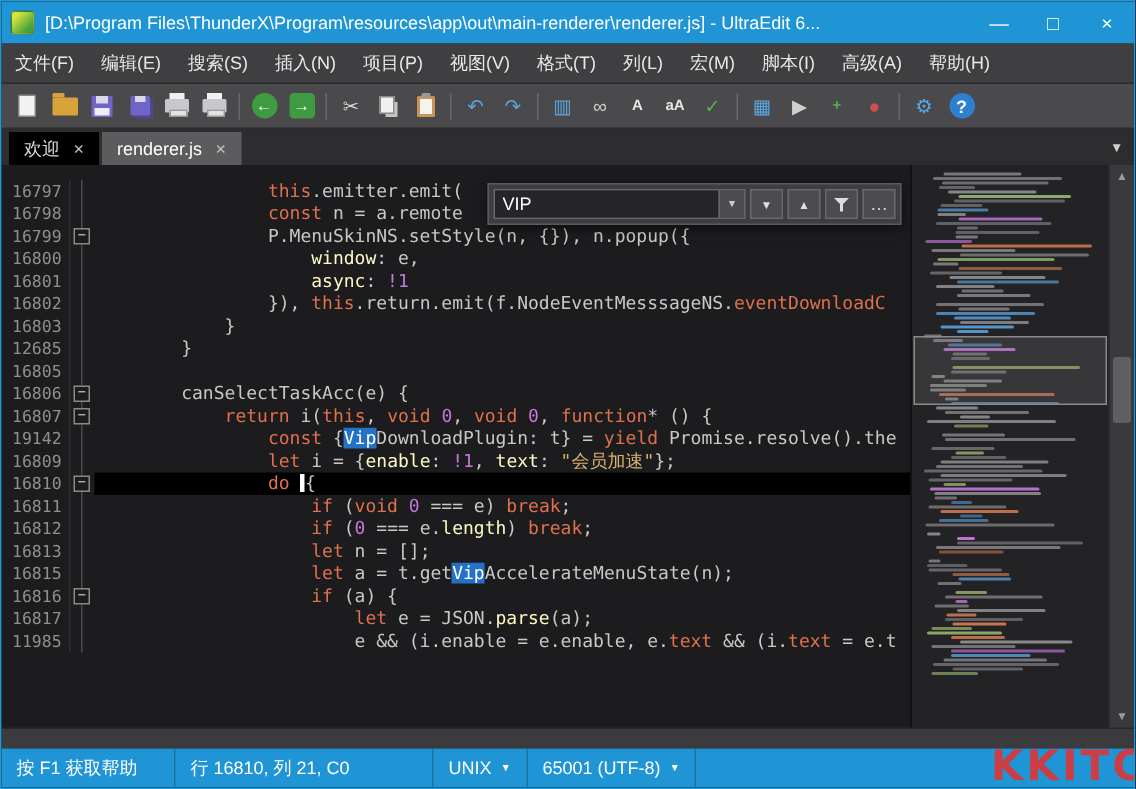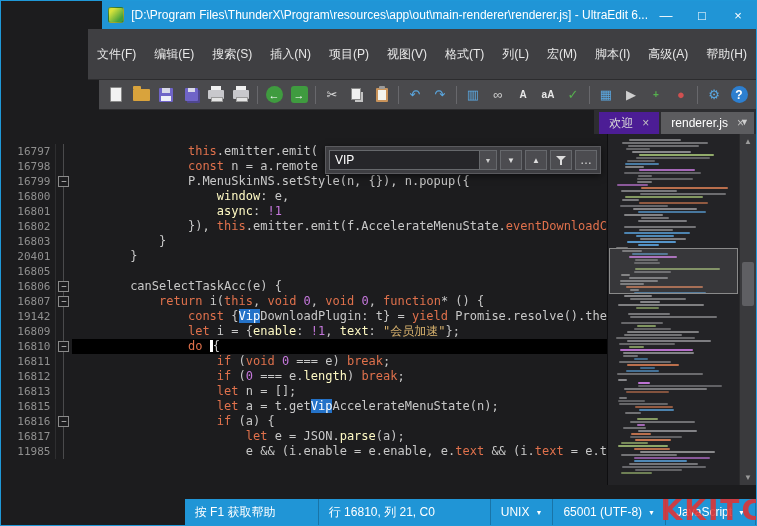--- a/index.html
+++ b/index.html
@@ -1,32 +1,32 @@
 <!DOCTYPE html>
 <html><head>
 <meta charset="utf-8">
 <style>
   * { margin:0; padding:0; box-sizing:border-box; }
   html,body { background:#15151a; }
   body { font-family:"Liberation Sans", sans-serif; }
   #win { width:757px; height:526px; position:relative; background:#1c1c1e; border:1px solid #1f98d8;
-         display:flex; flex-direction:column; overflow:hidden;align-items:flex-end; }
+         display:flex; flex-direction:column; overflow:hidden; }
 
   
   .titlebar { flex:0 0 28px; background:#2095d6; display:flex; align-items:center; color:#fff;
               font-size:12px; padding-left:6px; }
   .app-logo { width:16px; height:16px; border-radius:3px; margin-right:7px; flex:0 0 16px;
               background:linear-gradient(135deg,#d7e33b 20%,#44a13c 80%); border:1px solid rgba(0,0,0,.25); }
   .title-text { flex:1; white-space:nowrap; overflow:hidden; }
   .win-btn { width:36px; height:28px; display:flex; align-items:center; justify-content:center; font-size:13px; color:#fff; }
 
   
   .menubar { flex:0 0 27px; background:#3f3f42; display:flex; align-items:center; color:#e8e8e8;
              font-size:12px; border-bottom:1px solid #2c2c2e; }
-  .menu-item { padding:12px 9px; line-height:26px; }
+  .menu-item { padding:0 9px; line-height:26px; }
 
   
   .toolbar { flex:0 0 30px; background:#4a4a4d; display:flex; align-items:center; padding:0 5px; gap:1px;
              border-bottom:1px solid #2c2c2e; }
   .tb-icon { width:24px; height:24px; display:flex; align-items:center; justify-content:center; border-radius:2px; }
   .tb-divider { width:1px; height:18px; background:#68686c; margin:0 3px; }
   .g { display:flex; align-items:center; justify-content:center; font-size:13px; }
   .g.circle-green { width:17px; height:17px; border-radius:50%; background:#3f9b3f; color:#fff; font-size:11px; }
   .g.square-green { width:17px; height:17px; border-radius:3px; background:#3f9b3f; color:#fff; font-size:11px; }
   .g.circle-blue  { width:17px; height:17px; border-radius:50%; background:#2d7fd0; color:#fff; font-size:12px; font-weight:bold; }
@@ -44,21 +44,21 @@
   .shape-printer::after  { content:""; position:absolute; bottom:-3px; left:3px; width:10px; height:3px; background:#e4e4e4; border:1px solid #999; }
   .shape-copy { width:10px; height:12px; background:#f0f0f0; border:1px solid #888; box-shadow:3px 3px 0 -1px #c4c4c4; margin:-2px 0 0 -2px; }
   .shape-paste { width:12px; height:14px; background:#c9935a; border-radius:1px; position:relative; }
   .shape-paste::before { content:""; position:absolute; top:2px; left:2px; width:8px; height:10px; background:#f4f4ee; }
   .shape-paste::after  { content:""; position:absolute; top:-2px; left:3px; width:6px; height:3px; background:#9a9a9a; border-radius:1px; }
 
   
   .tabbar { flex:0 0 24px; background:#2d2d30; display:flex; align-items:flex-end; padding-left:5px; position:relative; }
   .tab { height:22px; display:flex; align-items:center; padding:0 10px; font-size:12px; color:#d8d8d8;
          background:#3a3a3d; margin-right:2px; }
-  .tab.welcome { background:#4c1d95; }
+  .tab.welcome { background:#000000; }
   .tab.active  { background:#5c5c5f; color:#fff; }
   .tab .close { margin-left:9px; font-size:12px; color:#c2c2c2; }
   .tab-dropdown { position:absolute; right:7px; top:7px; color:#cfcfcf; font-size:9px; }
 
   
   .main { flex:1; display:flex; min-height:0; position:relative; }
   .code-pane { flex:1; min-width:0; background:#1c1c1e; position:relative; overflow:hidden; padding-top:10px; }
   .ed-row { display:flex; height:15px; line-height:15px; font-family:"DejaVu Sans Mono", monospace; }
   .ln { flex:0 0 46px; color:#8f8f8f; font-size:11px; padding-left:7px; border-right:1px solid #2e2e30; }
   .fold-cell { flex:0 0 16px; position:relative; }
@@ -260,29 +260,29 @@
             <span class="code">                    <span class="tk-prop">window</span><span class="tk-pl">: e,</span></span>
           </div>
           <div class="ed-row">
             <span class="ln">16801</span>
             <span class="fold-cell"></span>
             <span class="code">                    <span class="tk-prop">async</span><span class="tk-pl">: </span><span class="tk-num">!1</span></span>
           </div>
           <div class="ed-row">
             <span class="ln">16802</span>
             <span class="fold-cell"></span>
-            <span class="code">                <span class="tk-pl">}), </span><span class="tk-kw">this</span><span class="tk-pl">.emitter.emit(f.AccelerateMenuState.</span><span class="tk-kw">eventDownloadC</span></span>
+            <span class="code">                <span class="tk-pl">}), </span><span class="tk-kw">this</span><span class="tk-pl">.return.emit(f.NodeEventMesssageNS.</span><span class="tk-kw">eventDownloadC</span></span>
           </div>
           <div class="ed-row">
             <span class="ln">16803</span>
             <span class="fold-cell"></span>
             <span class="code">            <span class="tk-pl">}</span></span>
           </div>
           <div class="ed-row">
-            <span class="ln">20401</span>
+            <span class="ln">12685</span>
             <span class="fold-cell"></span>
             <span class="code">        <span class="tk-pl">}</span></span>
           </div>
           <div class="ed-row">
             <span class="ln">16805</span>
             <span class="fold-cell"></span>
             <span class="code"></span>
           </div>
           <div class="ed-row">
             <span class="ln">16806</span>
@@ -489,34 +489,30 @@
     <div class="vscroll">
       <div class="vs-arrow">▲</div>
       <div class="vs-thumb"></div>
       <div class="vs-arrow bottom">▼</div>
     </div>
   </div>
 
   <div class="bottom-strip"></div>
 
   <div class="statusbar">
-    <div class="sb-field" style="width:134px">
+    <div class="sb-field" style="width:116px">
       <span>按 F1 获取帮助</span>
     </div>
     <div class="sb-field" style="width:172px">
       <span>行 16810, 列 21, C0</span>
     </div>
     <div class="sb-field">
       <span>UNIX</span>
       <span class="sb-arrow">▼</span>
     </div>
     <div class="sb-field">
       <span>65001 (UTF-8)</span>
       <span class="sb-arrow">▼</span>
     </div>
-    <div class="sb-field">
-      <span>JavaScript</span>
-      <span class="sb-arrow">▼</span>
-    </div>
   </div>
 
   <div class="watermark">KKITC</div>
 </div>
 
 </body></html>

